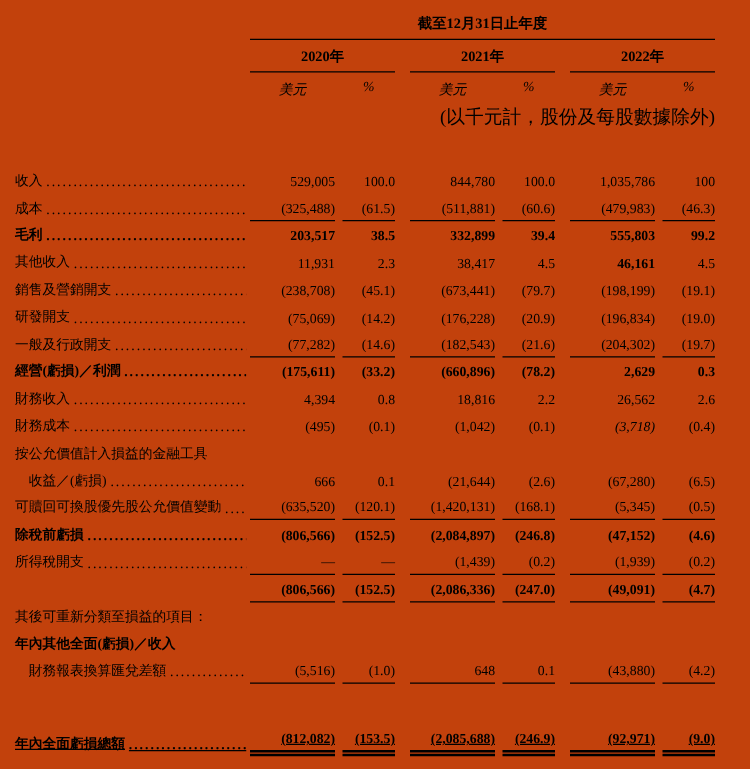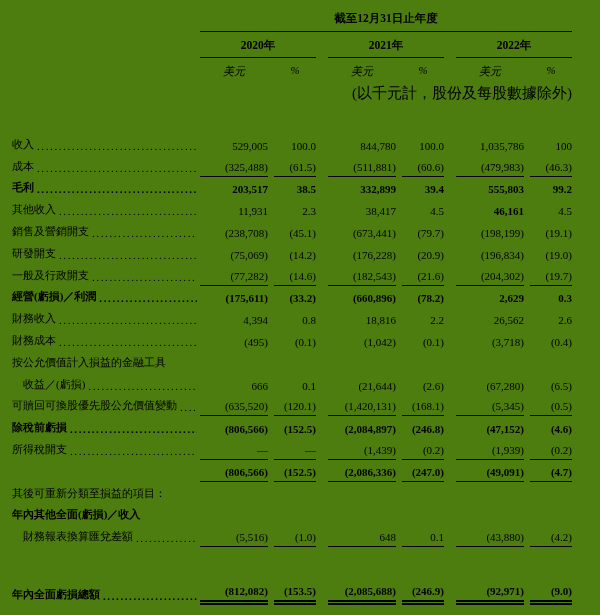--- a/index.html
+++ b/index.html
@@ -1,20 +1,20 @@
 <!DOCTYPE html>
 <html><head>
 <meta charset="utf-8">
 <style>
   html,body{margin:0;padding:0;background:#ffffff;}
   .sheet{
     position:relative;
     width:600px;height:615px;
     box-sizing:border-box;
-    background:#4d7c0f;
+    background:#c2410c;
     color:#000000;
     font-family:"Liberation Serif","DejaVu Serif",serif;
     padding:8px 0 0 12px;
     overflow:hidden;
   }
   .grid{
     display:grid;
     grid-template-columns:188px 68px 6px 42px 12px 68px 6px 42px 12px 68px 6px 42px;
   }
   
@@ -41,21 +41,21 @@
   .dots{flex:1 1 auto;overflow:hidden;white-space:nowrap;margin:0 3px 0 3px;font-size:11px;}
   .dots::after{content:"................................................................................................";letter-spacing:1.6px;}
   .cell{
     display:flex;align-items:flex-end;justify-content:flex-end;
     font-size:11px;height:21.8px;padding-bottom:3px;box-sizing:border-box;
     white-space:nowrap;
   }
   .u{border-bottom:1px solid #000;}
   .uu{border-bottom:5px double #000;}
   .bold .label,.bold .cell{font-weight:bold;}
-  .gap-large{margin-top:36px;}
+  .gap-large{margin-top:36px;text-decoration:underline;}
 </style>
 </head>
 <body>
 
 <div class="sheet">
 
   <div class="grid">
     <div class="h-title">截至12月31日止年度</div>
   </div>
   <div class="grid">
@@ -188,21 +188,21 @@
       </div>
       <div class="grid r">
         <div class="label">
           <span class="lt">財務成本</span>
           <span class="dots"></span>
         </div>
         <div class="cell" style="grid-column: 2;">(495)</div>
         <div class="cell" style="grid-column: 4;">(0.1)</div>
         <div class="cell" style="grid-column: 6;">(1,042)</div>
         <div class="cell" style="grid-column: 8;">(0.1)</div>
-        <div class="cell" style="grid-column: 10;">(3,718)</div>
+        <div class="cell" style="grid-column: 10; font-style: italic;">(3,718)</div>
         <div class="cell" style="grid-column: 12;">(0.4)</div>
       </div>
       <div class="grid r">
         <div class="label">
           <span class="lt">按公允價值計入損益的金融工具</span>
         </div>
       </div>
       <div class="grid r">
         <div class="label indent">
           <span class="lt">收益／(虧損)</span>

